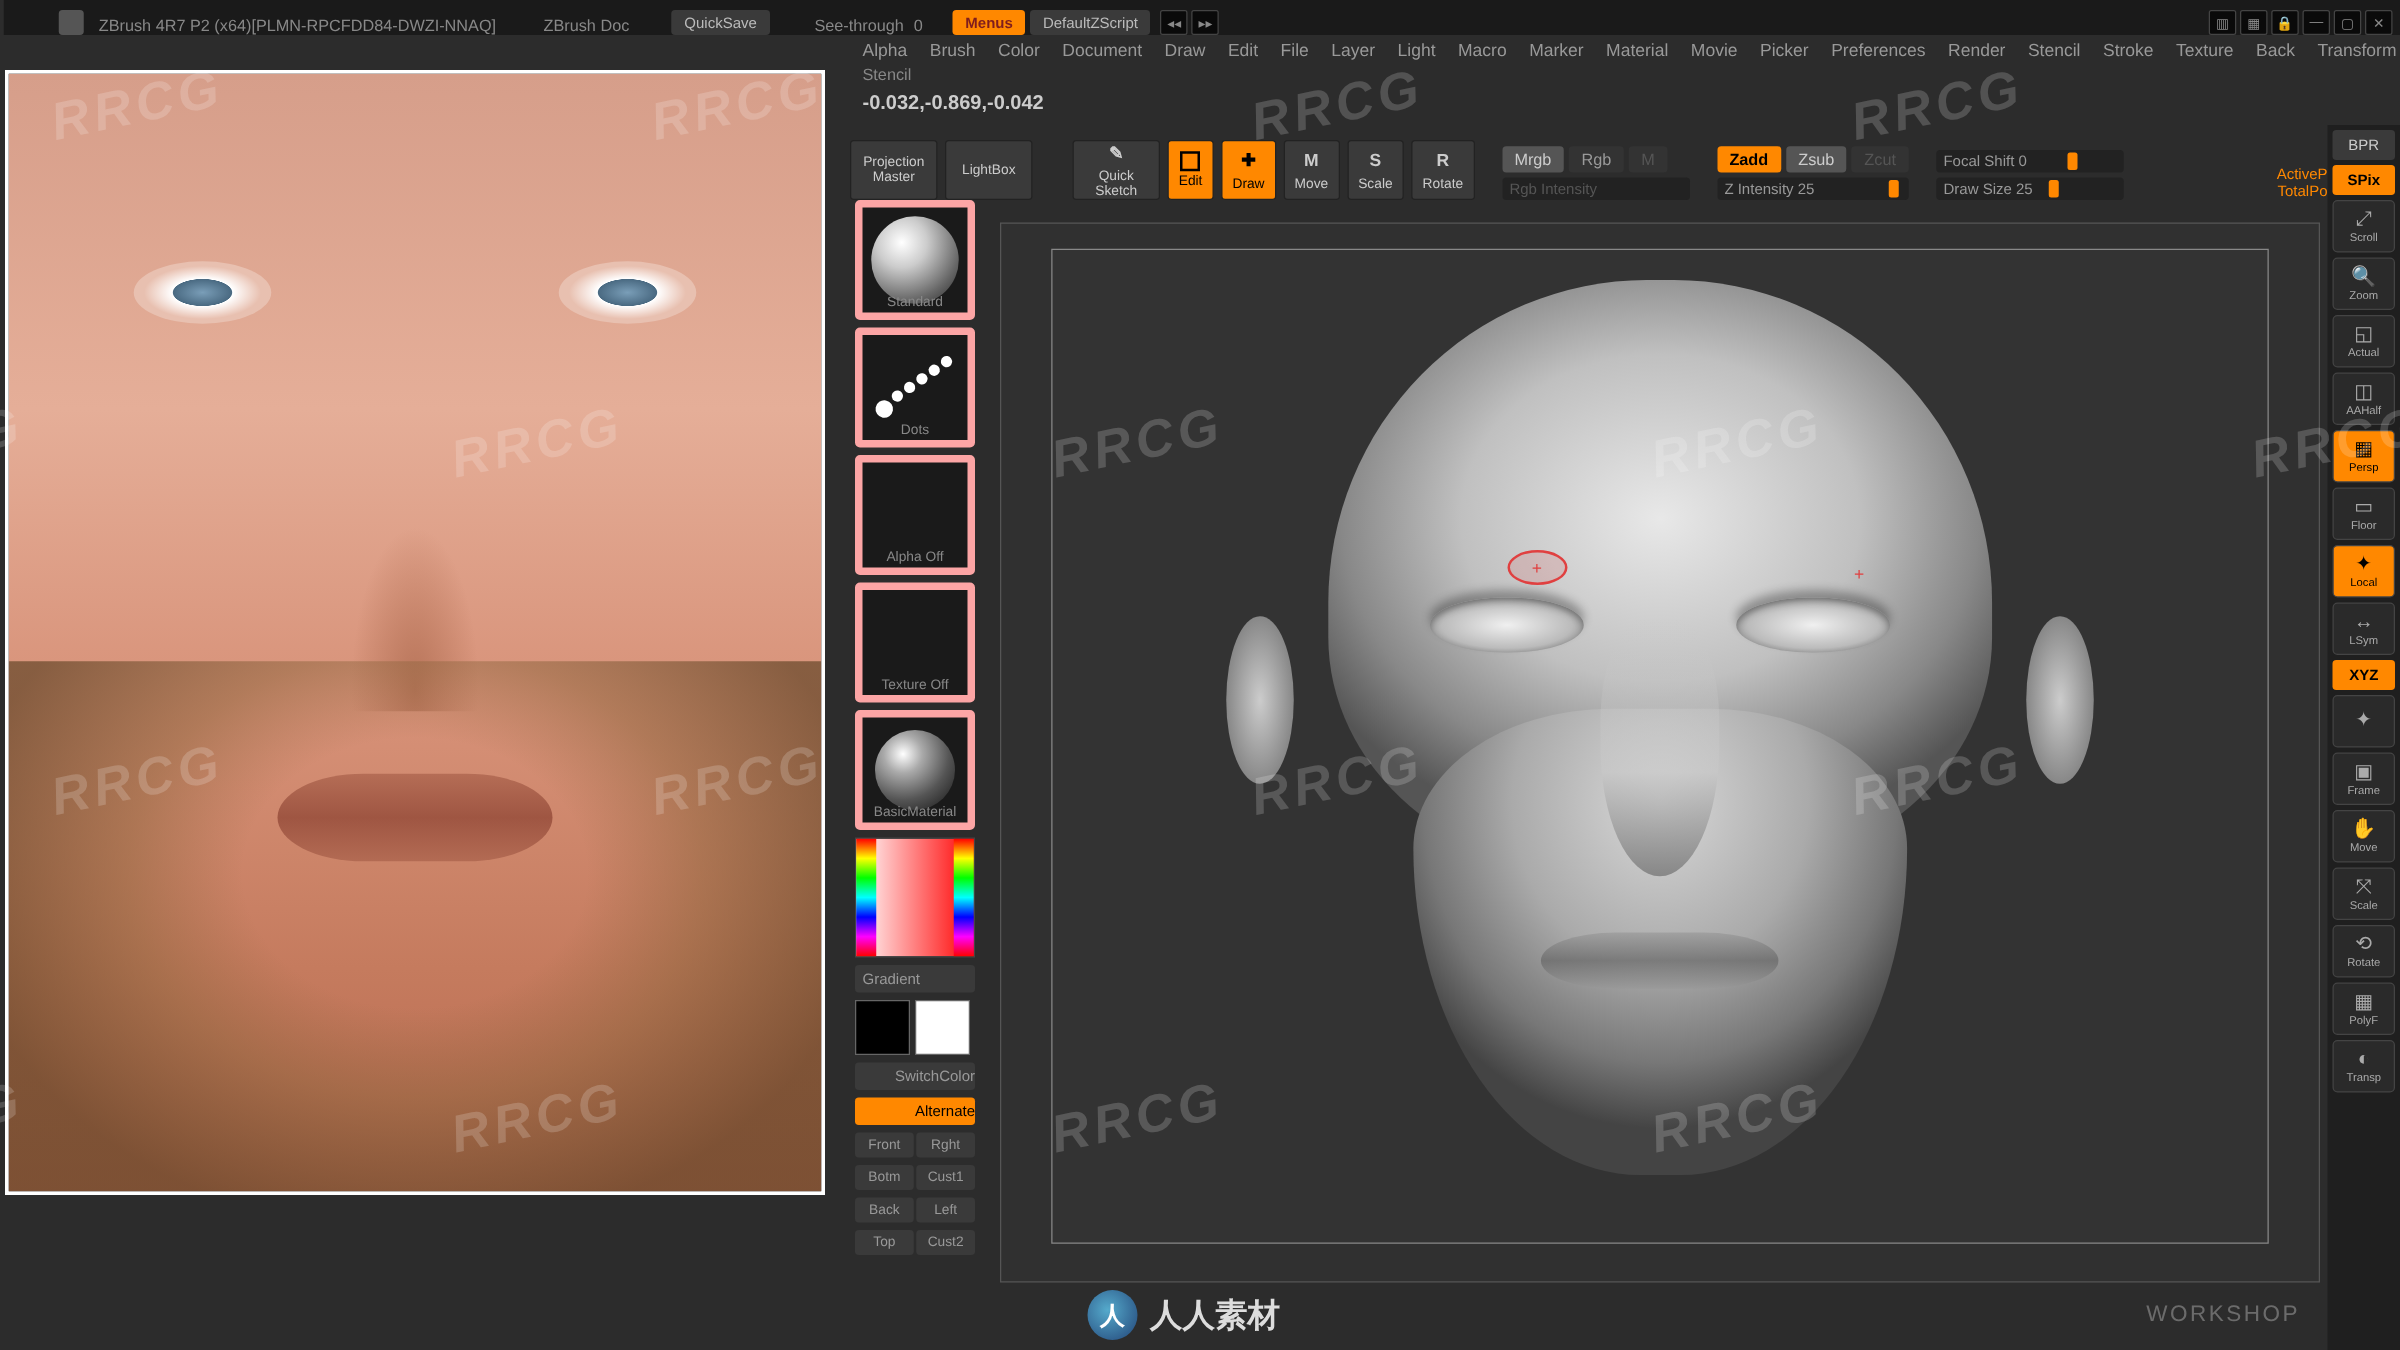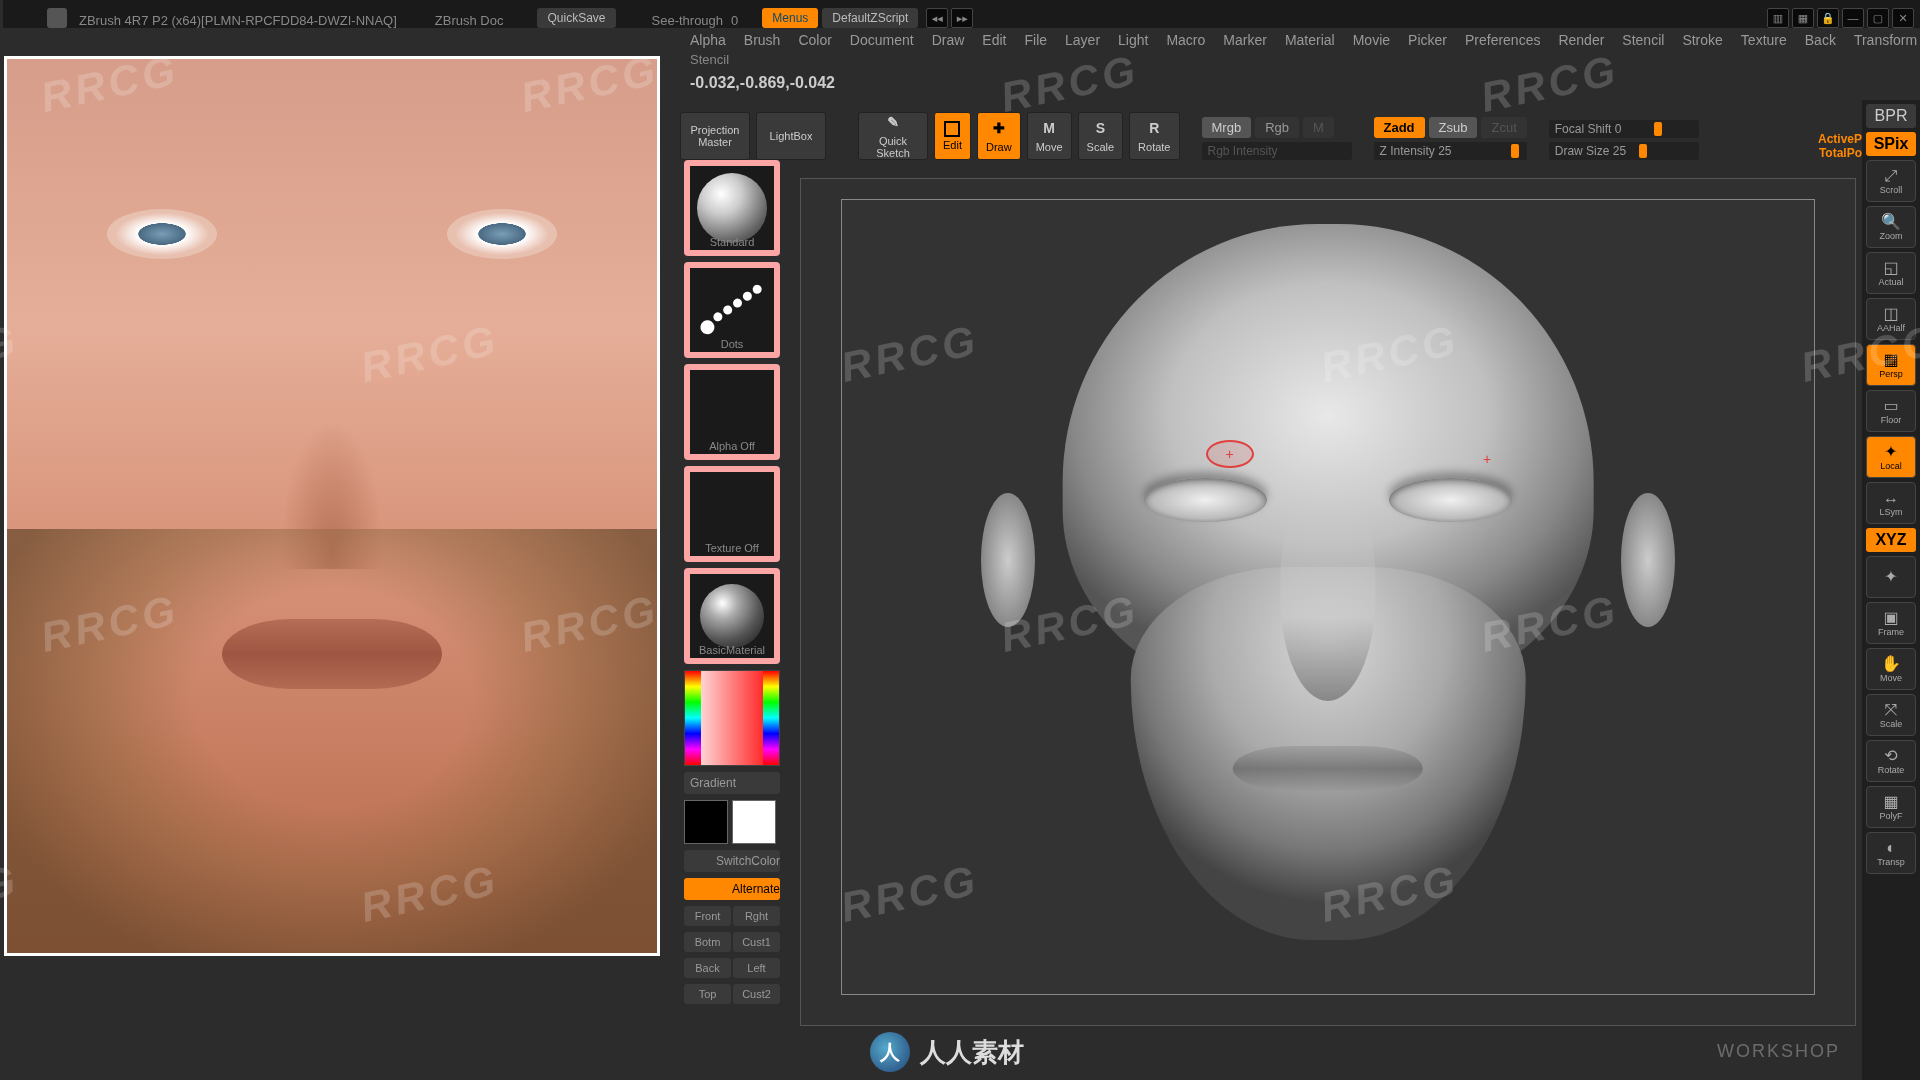--- a/index.html
+++ b/index.html
@@ -5,21 +5,21 @@
 * { margin:0; padding:0; box-sizing:border-box; font-family:Arial,sans-serif; -webkit-user-select:none; user-select:none; }
 html,body { width:1920px; height:1080px; background:#2c2c2c; color:#999; overflow:hidden; }
 body { transform-origin:0 0; }
 
 
 .titlebar { position:absolute; top:0; left:3px; right:0; height:28px; background:#1a1a1a; display:flex; align-items:flex-end; font-size:13px; color:#888;padding-left:36px; }
 .logo-sq { width:20px; height:20px; margin:0 8px; background:#555; border-radius:3px; }
 .tb-text { flex:0 0 auto; padding:0 4px; }
 .tb-spacer { flex:1; }
 .tb-btn { padding:3px 10px; background:#3a3a3a; margin:0 2px; border-radius:3px; color:#bbb; font-size:12px; cursor:pointer; }
-.tb-btn.orange { background:#ff8800; color:#0c4a6e; font-weight:normal; }
+.tb-btn.orange { background:#ff8800; color:#7f1d1d; font-weight:bold; }
 .tb-icons { display:flex; gap:3px; padding:0 6px; }
 .tb-ico { width:22px; height:20px; background:#0a0a0a; border:1px solid #444; border-radius:2px; display:flex; align-items:center; justify-content:center; font-size:11px; color:#888; cursor:pointer; }
 
 
 .menubar { position:absolute; top:28px; left:680px; right:0; height:24px; display:flex; align-items:center; gap:18px; font-size:14px; color:#999; padding-left:10px; }
 .menu-item { cursor:pointer; }
 
 .statusline { position:absolute; top:52px; left:680px; height:20px; font-size:13px; color:#888; padding-left:10px; }
 .coords { position:absolute; top:74px; left:680px; font-size:16px; color:#ccc; font-weight:bold; padding-left:10px; }
 
@@ -79,21 +79,21 @@
 .brow-cursor { position:absolute; top:29%; left:32%; width:48px; height:28px; border:2px solid #e04040; border-radius:50%; background:rgba(224,64,64,.15); }
 .brow-cursor::after { content:"+"; position:absolute; left:50%; top:50%; transform:translate(-50%,-50%); color:#e04040; font-size:14px; }
 .brow-mirror { position:absolute; top:30.5%; right:26%; color:#e04040; font-size:14px; }
 .nose3d { position:absolute; left:50%; top:36%; transform:translateX(-50%); width:14%; height:28%; background:linear-gradient(180deg,transparent 0%,rgba(200,200,200,.6) 60%,rgba(120,120,120,.8) 100%); border-radius:40% 40% 50% 50%; }
 .mouth3d { position:absolute; left:50%; top:70%; transform:translateX(-50%); width:28%; height:6%; background:linear-gradient(180deg,#999 0%,#666 50%,#999 100%); border-radius:50%/80%; opacity:.7; }
 .ear3d { position:absolute; width:8%; height:18%; background:radial-gradient(ellipse,#ccc 0%,#888 70%,#555 100%); border-radius:50%; top:36%; }
 .ear3d.l { left:-1%; } .ear3d.r { right:-1%; }
 
 
 .rail { position:absolute; top:100px; right:0; width:58px; bottom:0; background:#1f1f1f; display:flex; flex-direction:column; align-items:center; gap:4px; padding-top:4px; }
-.rail-chip { width:50px; height:24px; background:#3a3a3a; border-radius:3px; display:flex; align-items:center; justify-content:center; font-size:16px; color:#ccc; cursor:pointer; }
+.rail-chip { width:50px; height:24px; background:#3a3a3a; border-radius:3px; display:flex; align-items:center; justify-content:center; font-size:12px; color:#ccc; cursor:pointer; }
 .rail-chip.orange { background:#ff8800; color:#000; font-weight:bold; }
 .rail-btn { width:50px; height:42px; background:#2a2a2a; border:1px solid #444; border-radius:4px; display:flex; flex-direction:column; align-items:center; justify-content:center; font-size:9px; color:#aaa; cursor:pointer; gap:1px; }
 .rail-btn.orange { background:#ff8800; color:#000; }
 .rail-ico { font-size:16px; line-height:1; }
 .wm-text { position:absolute; color:#fff; font-size:42px; font-weight:bold; font-style:italic; letter-spacing:4px; transform:rotate(-12deg); opacity:.18; pointer-events:none; white-space:nowrap; }
 .footer-logo { position:absolute; bottom:8px; left:870px; display:flex; align-items:center; gap:10px; color:#ddd; font-size:26px; font-weight:bold; }
 .footer-logo .circ { width:40px; height:40px; border-radius:50%; background:radial-gradient(circle at 40% 40%,#5ac,#247); display:flex; align-items:center; justify-content:center; color:#fff; font-size:20px; }
 .corner-brand { position:absolute; bottom:18px; right:80px; color:#aaa; font-size:18px; opacity:.5; letter-spacing:2px; }
 </style>
 </head>
@@ -211,21 +211,21 @@
     <div class="slider-row">
         <span>Focal Shift 0</span>
         <div class="knob" style="left:70%"></div>
       </div>
     <div class="slider-row">
         <span>Draw Size 25</span>
         <div class="knob" style="left:60%"></div>
       </div>
   </div>
   <div class="tb-spacer"></div>
-  <div style="display:flex;flex-direction:column;font-size:12px;color:#ff8800;font-weight:bold;text-align:right">
+  <div style="display:flex;flex-direction:column;font-size:12px;color:#ff8800;font-weight:normal;text-align:right">
     <span>ActiveP</span>
     <span>TotalPo</span>
   </div>
 </div>
 
 <div class="ref-frame">
   <div class="ref-face">
     <div class="ref-eye l"></div>
     <div class="ref-eye r"></div>
     <div class="ref-nose"></div>

